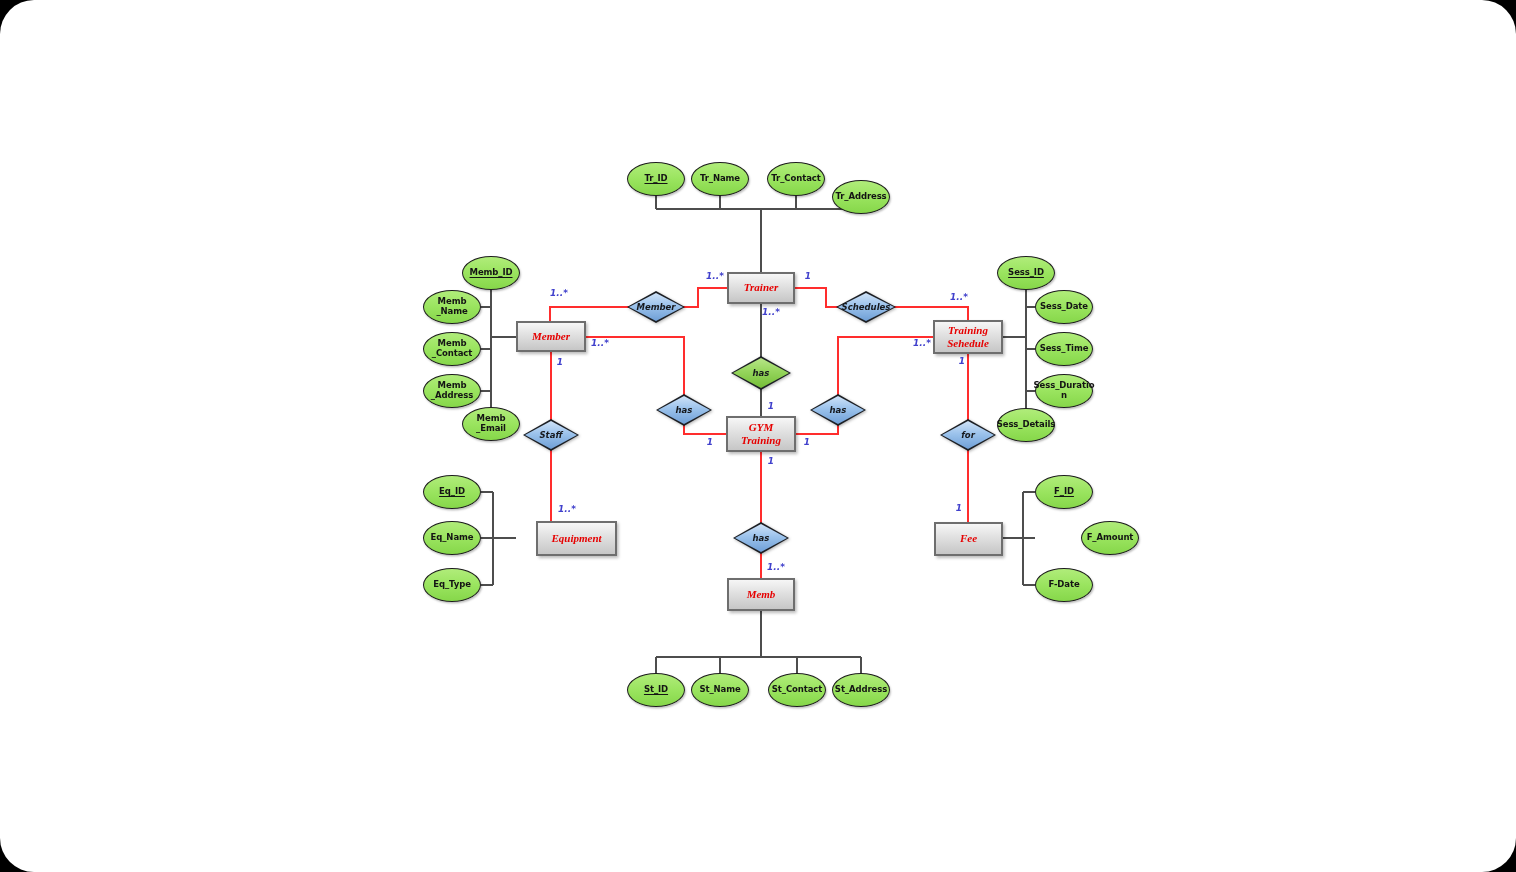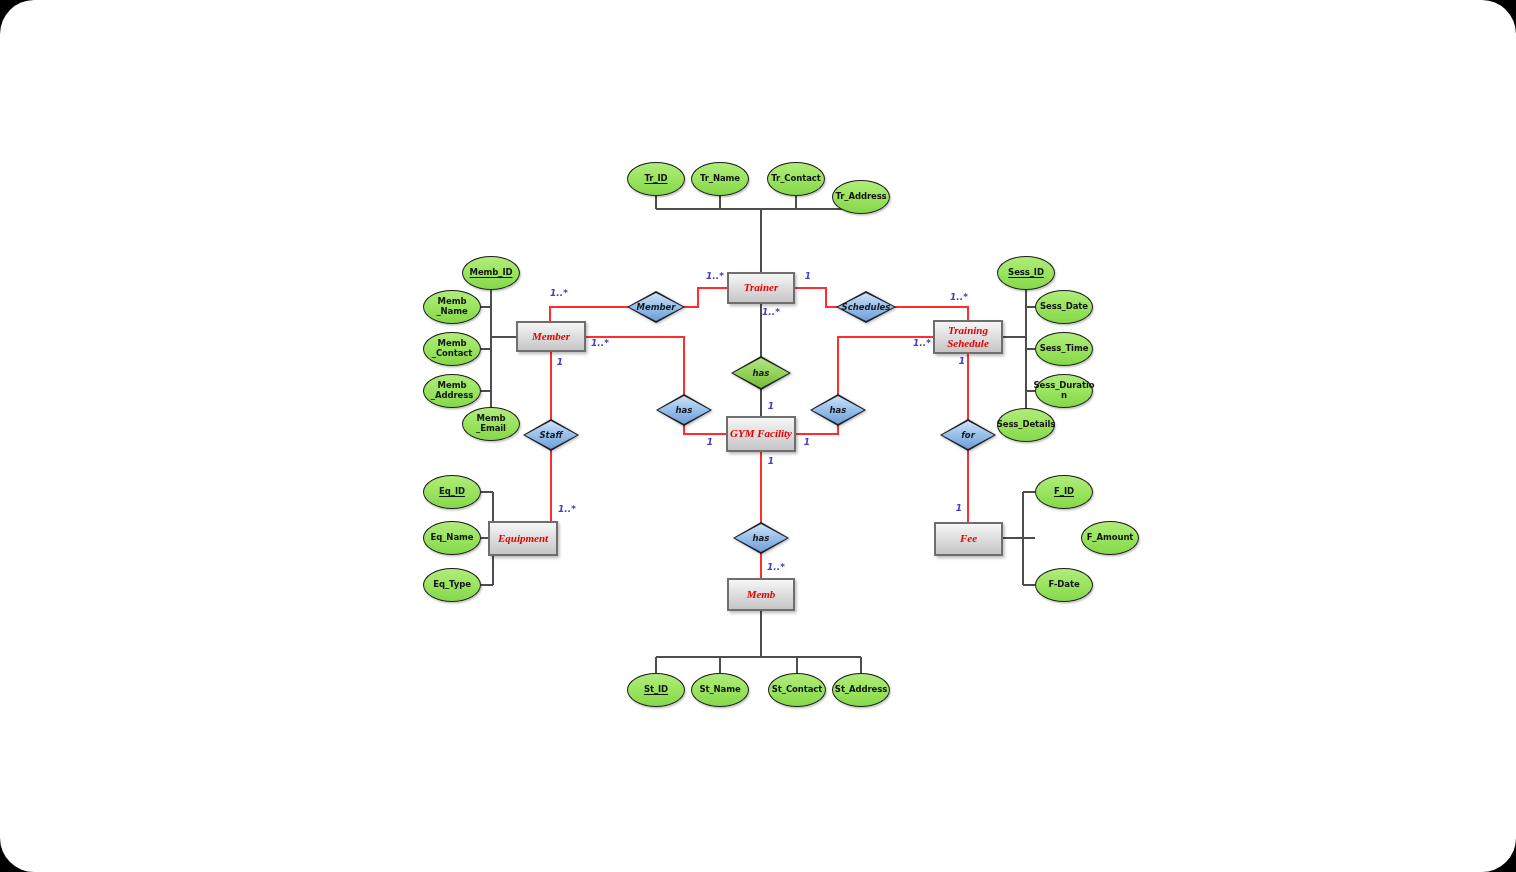--- a/index.html
+++ b/index.html
@@ -87,23 +87,23 @@
   <div class="entity" style="left:727px;top:272px;width:68px;height:32px">
       <span>Trainer</span>
     </div>
   <div class="entity" style="left:516px;top:321px;width:70px;height:31px">
       <span>Member</span>
     </div>
   <div class="entity" style="left:933px;top:320px;width:70px;height:34px">
       <span>Training Sehedule</span>
     </div>
   <div class="entity" style="left:726px;top:416px;width:70px;height:36px">
-      <span>GYM Facility</span>
-    </div>
-  <div class="entity" style="left:488px;top:521px;width:70px;height:35px">
+      <span>GYM Training</span>
+    </div>
+  <div class="entity" style="left:536px;top:521px;width:81px;height:35px">
       <span>Equipment</span>
     </div>
   <div class="entity" style="left:934px;top:522px;width:69px;height:34px">
       <span>Fee</span>
     </div>
   <div class="entity" style="left:727px;top:578px;width:68px;height:33px">
       <span>Memb</span>
     </div>
 
   <div class="rel" style="left:627px;top:291px;width:58px;height:32px">

